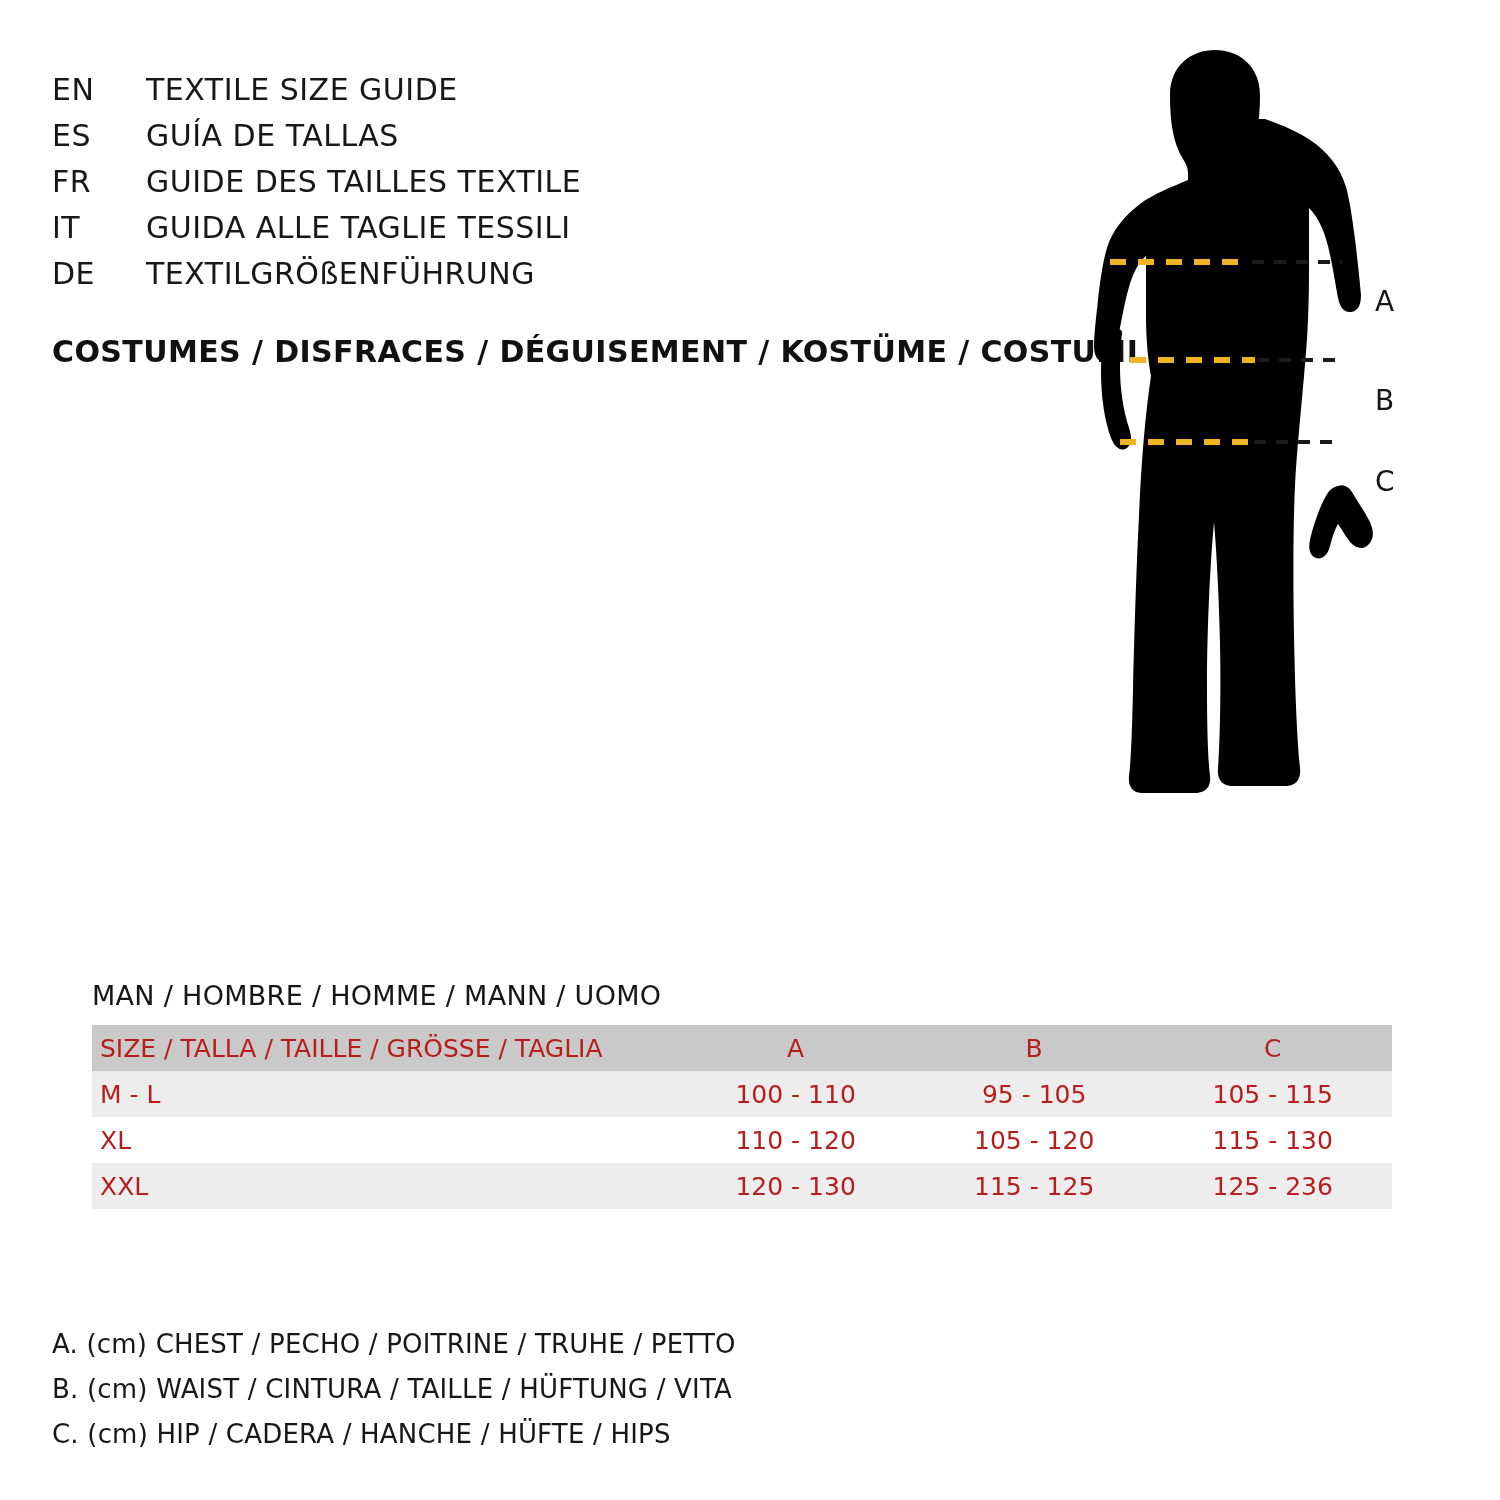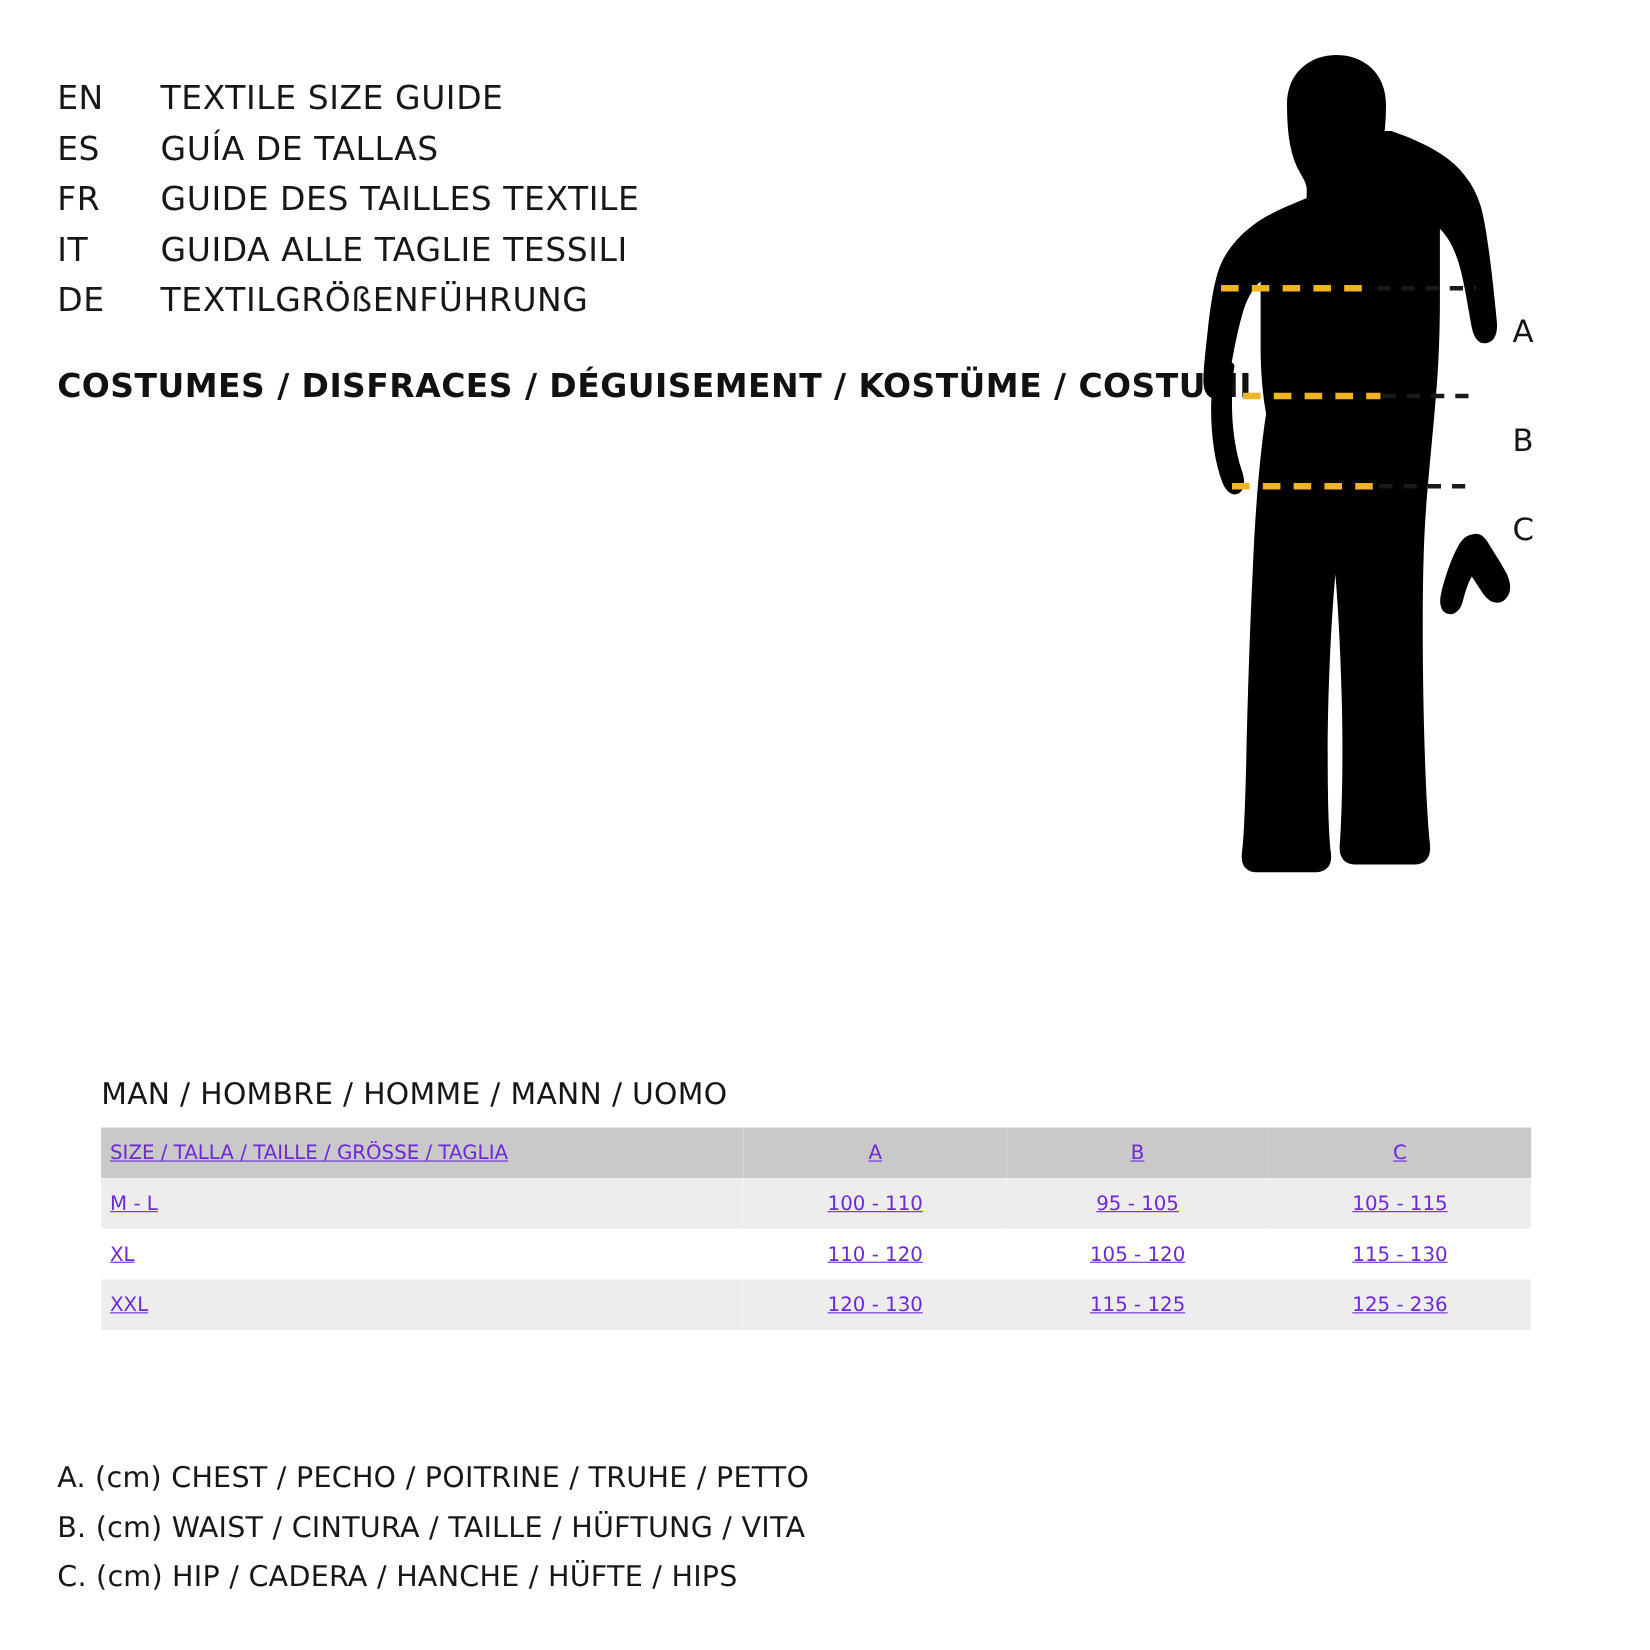--- a/index.html
+++ b/index.html
@@ -85,23 +85,22 @@
   }
   .table-caption {
     font-size: 27px;
     color: #161616;
     letter-spacing: 0.3px;
     margin-bottom: 14px;
   }
   table.size-table {
     border-collapse: collapse;
     width: 1300px;
-    font-size: 18px;
-    color: #6d28d9;
-    text-decoration: underline;
+    font-size: 25px;
+    color: #b91c1c;
   }
   table.size-table th,
   table.size-table td {
     padding: 7px 0 7px 0;
     font-weight: normal;
     text-align: center;
     vertical-align: middle;
     height: 32px;
   }
   table.size-table th.col-label,

